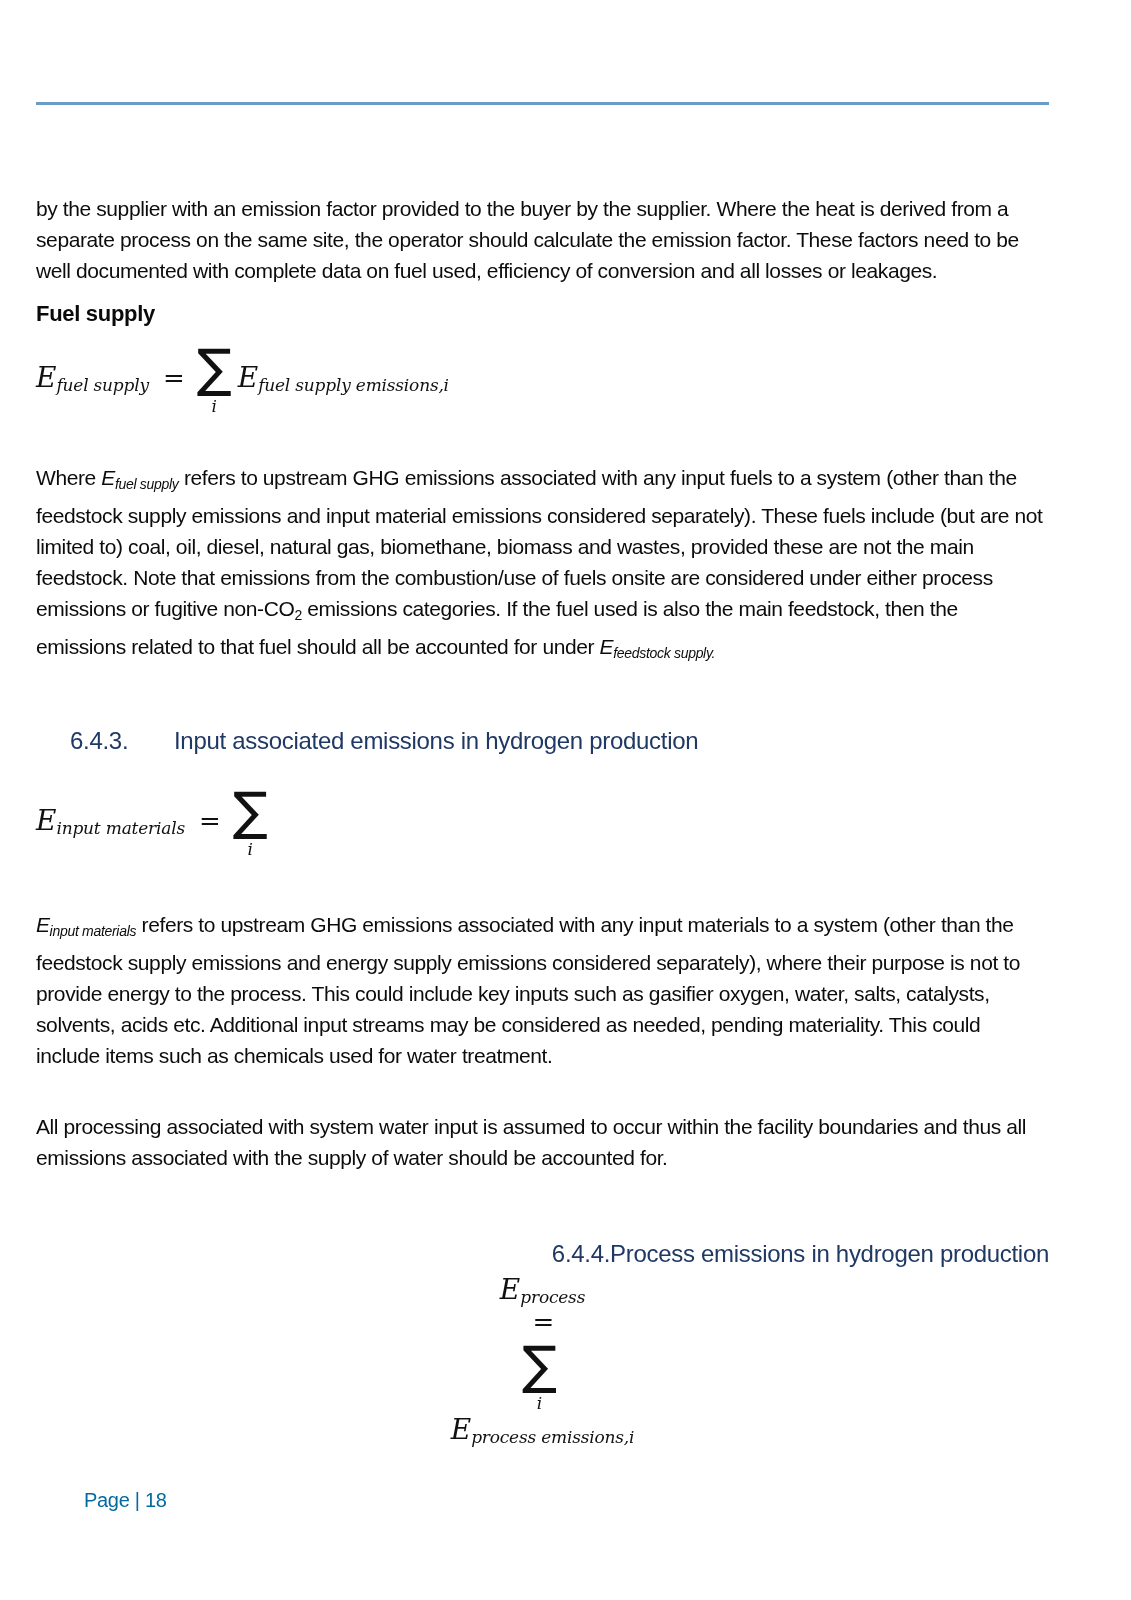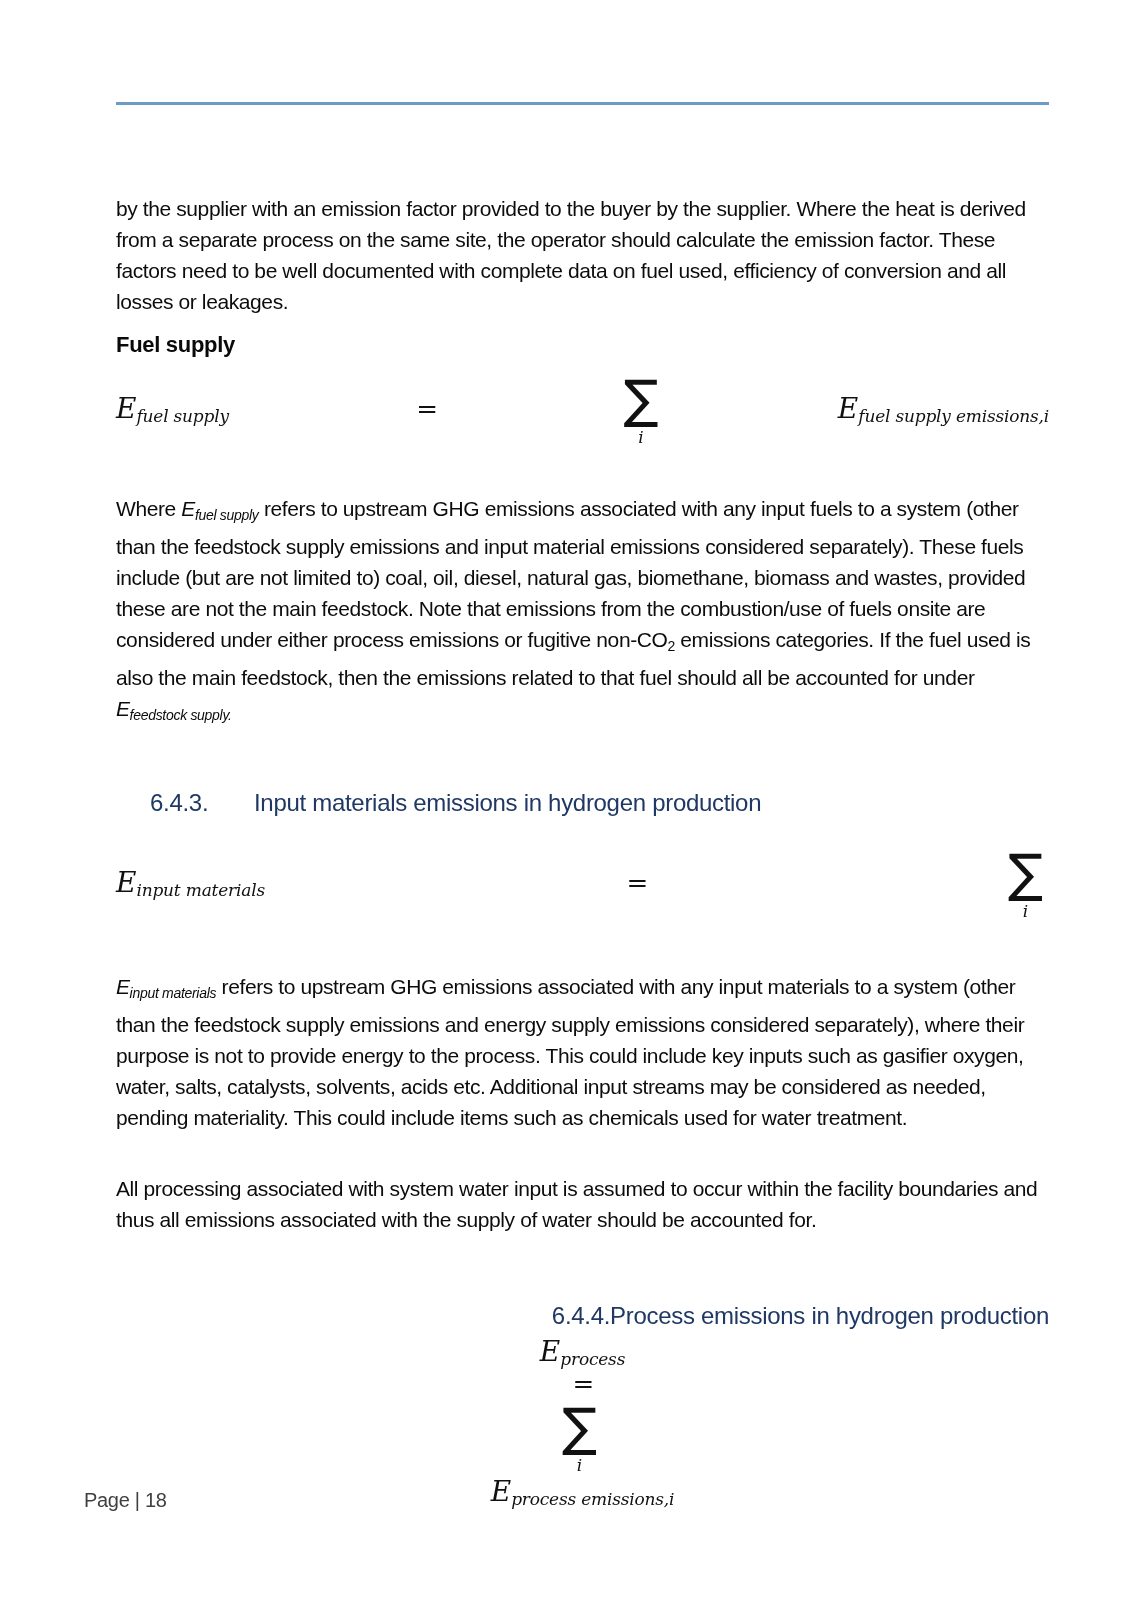--- a/index.html
+++ b/index.html
@@ -9,21 +9,21 @@
   }
   body {
     width: 1131px;
     height: 1600px;
     position: relative;
     overflow: hidden;
     font-family: "Liberation Sans", sans-serif;
     color: #0c0c0c;
   }
   .page {
-    padding: 0 82px 0 116px;
+    padding: 0 82px 0 36px;
   }
   .rule {
     margin-top: 102px;
     height: 3px;
     background: #6a9cc5;
   }
   .body-text {
     font-size: 21px;
     line-height: 31px;
     letter-spacing: -0.4px;
@@ -69,21 +69,21 @@
   .h-644 { margin-top: 66px; text-align: right; }
   .h-sec .sec-num {
     display: inline-block;
     margin-left: 34px;
     width: 104px;
   }
 
   .formula {
     height: 96px;
     display: flex;
-    justify-content: space-between;
+    justify-content: flex-start;
     align-items: center;
     font-family: "DejaVu Serif", "Liberation Serif", serif;
     font-style: italic;
     color: #111;
   }
   .f1 { margin-top: 2px; }
   .f2 { margin-top: 17px; }
   .f3 { margin-top: 4px; flex-direction: column; }
   .formula .evar {
     font-size: 28px;
@@ -113,21 +113,21 @@
     font-size: 17px;
     line-height: 20px;
   }
 
   .footer {
     position: absolute;
     left: 84px;
     top: 1489px;
     font-size: 20px;
     letter-spacing: -0.3px;
-    color: #404040;
+    color: #0369a1;
   }
 </style>
 </head>
 <body>
 
 <div class="page">
 
   <div class="rule"></div>
 
   <p class="body-text p1">
@@ -144,21 +144,21 @@
       <span class="sigma-sub">i</span>
     </span>
     <span class="term"><span class="evar">E</span><sub>fuel supply emissions,i</sub></span>
   </div>
 
   <p class="body-text p2">
     <span>Where </span><span class="ivar">E</span><span class="bsub">fuel supply</span><span> refers to upstream GHG emissions associated with any input fuels to a system (other than the feedstock supply emissions and input material emissions considered separately). These fuels include (but are not limited to) coal, oil, diesel, natural gas, biomethane, biomass and wastes, provided these are not the main feedstock. Note that emissions from the combustion/use of fuels onsite are considered under either process emissions or fugitive non-CO</span><span class="co2sub">2</span><span> emissions categories. If the fuel used is also the main feedstock, then the emissions related to that fuel should all be accounted for under </span><span class="ivar">E</span><span class="bsub">feedstock supply.</span>
   </p>
 
   <h2 class="h-sec h-643">
-    <span class="sec-num">6.4.3.</span><span>Input materials emissions in hydrogen production</span>
+    <span class="sec-num">6.4.3.</span><span>Input associated emissions in hydrogen production</span>
   </h2>
 
   <div class="formula f2">
     <span class="term"><span class="evar">E</span><sub>input materials</sub></span>
     <span class="eq">=</span>
     <span class="sigma-stack">
       <span class="sigma">∑</span>
       <span class="sigma-sub">i</span>
     </span>
   </div>

